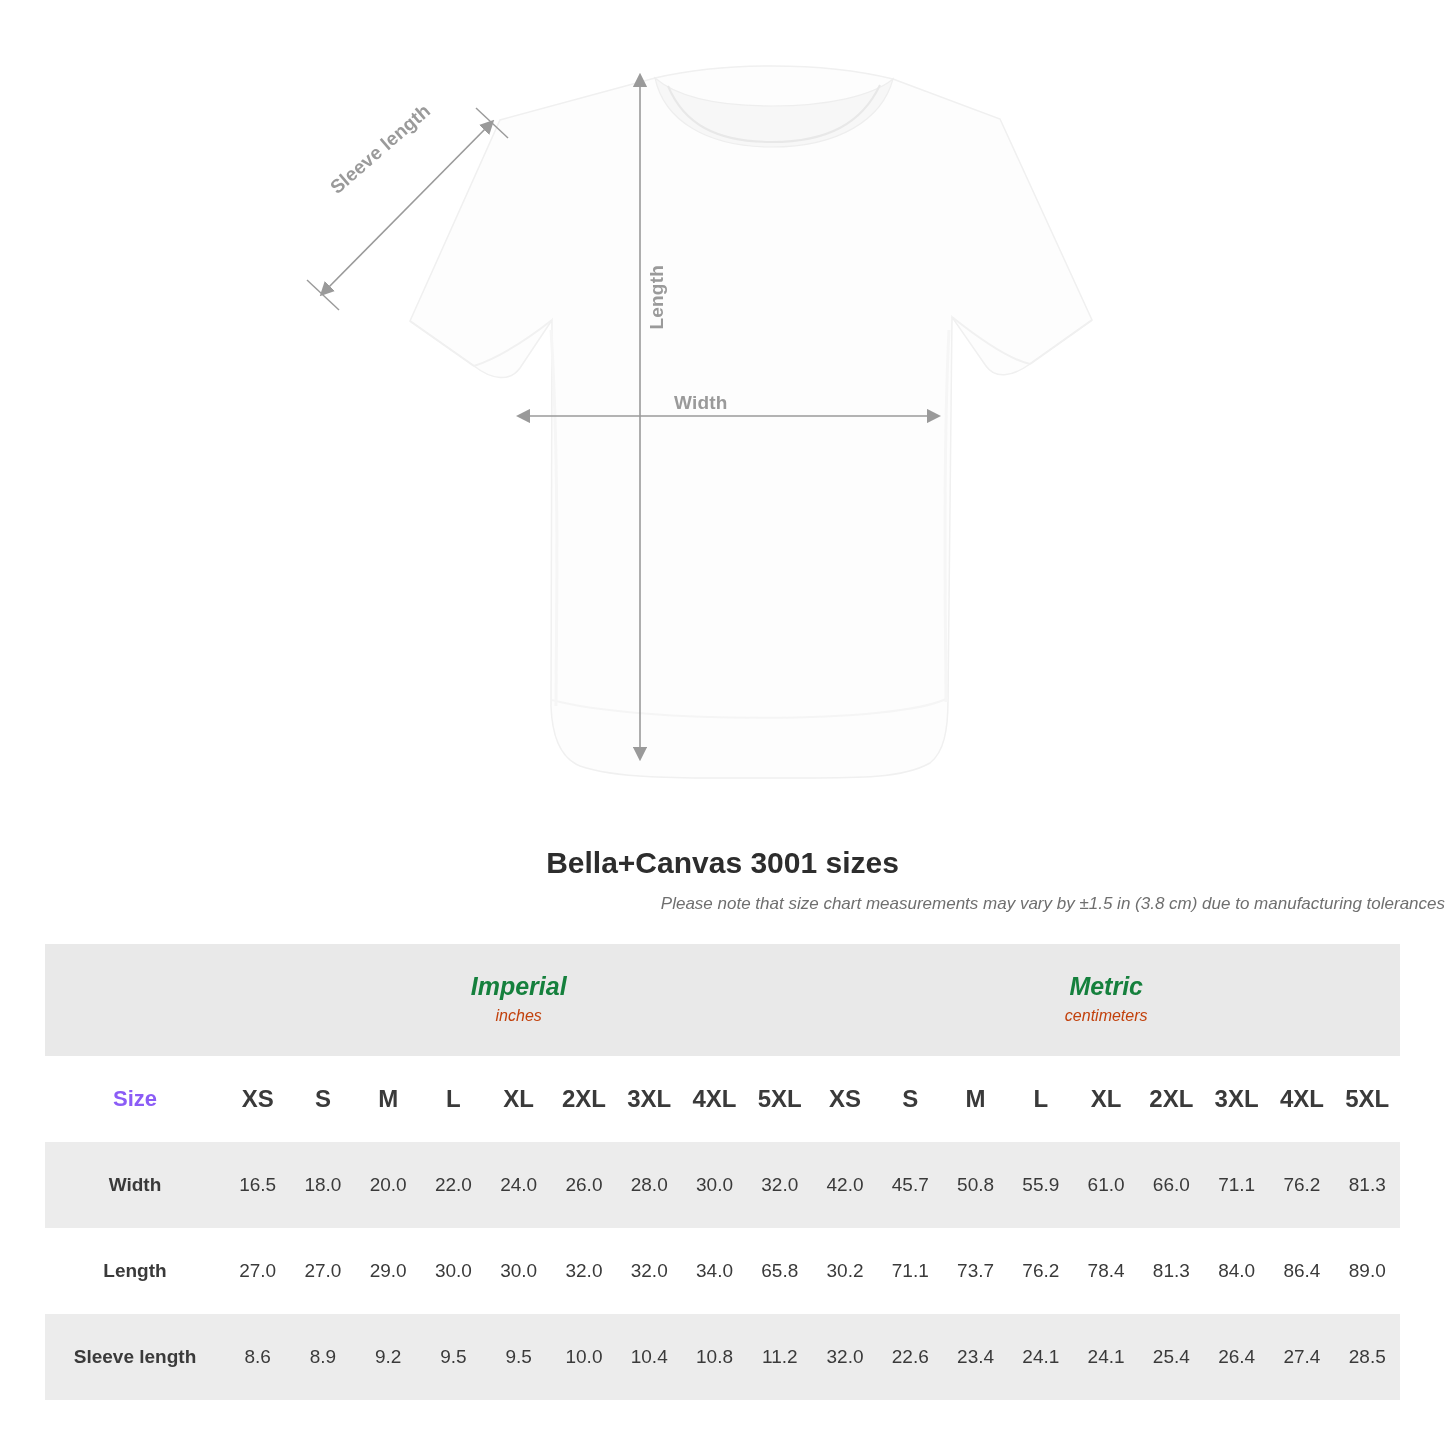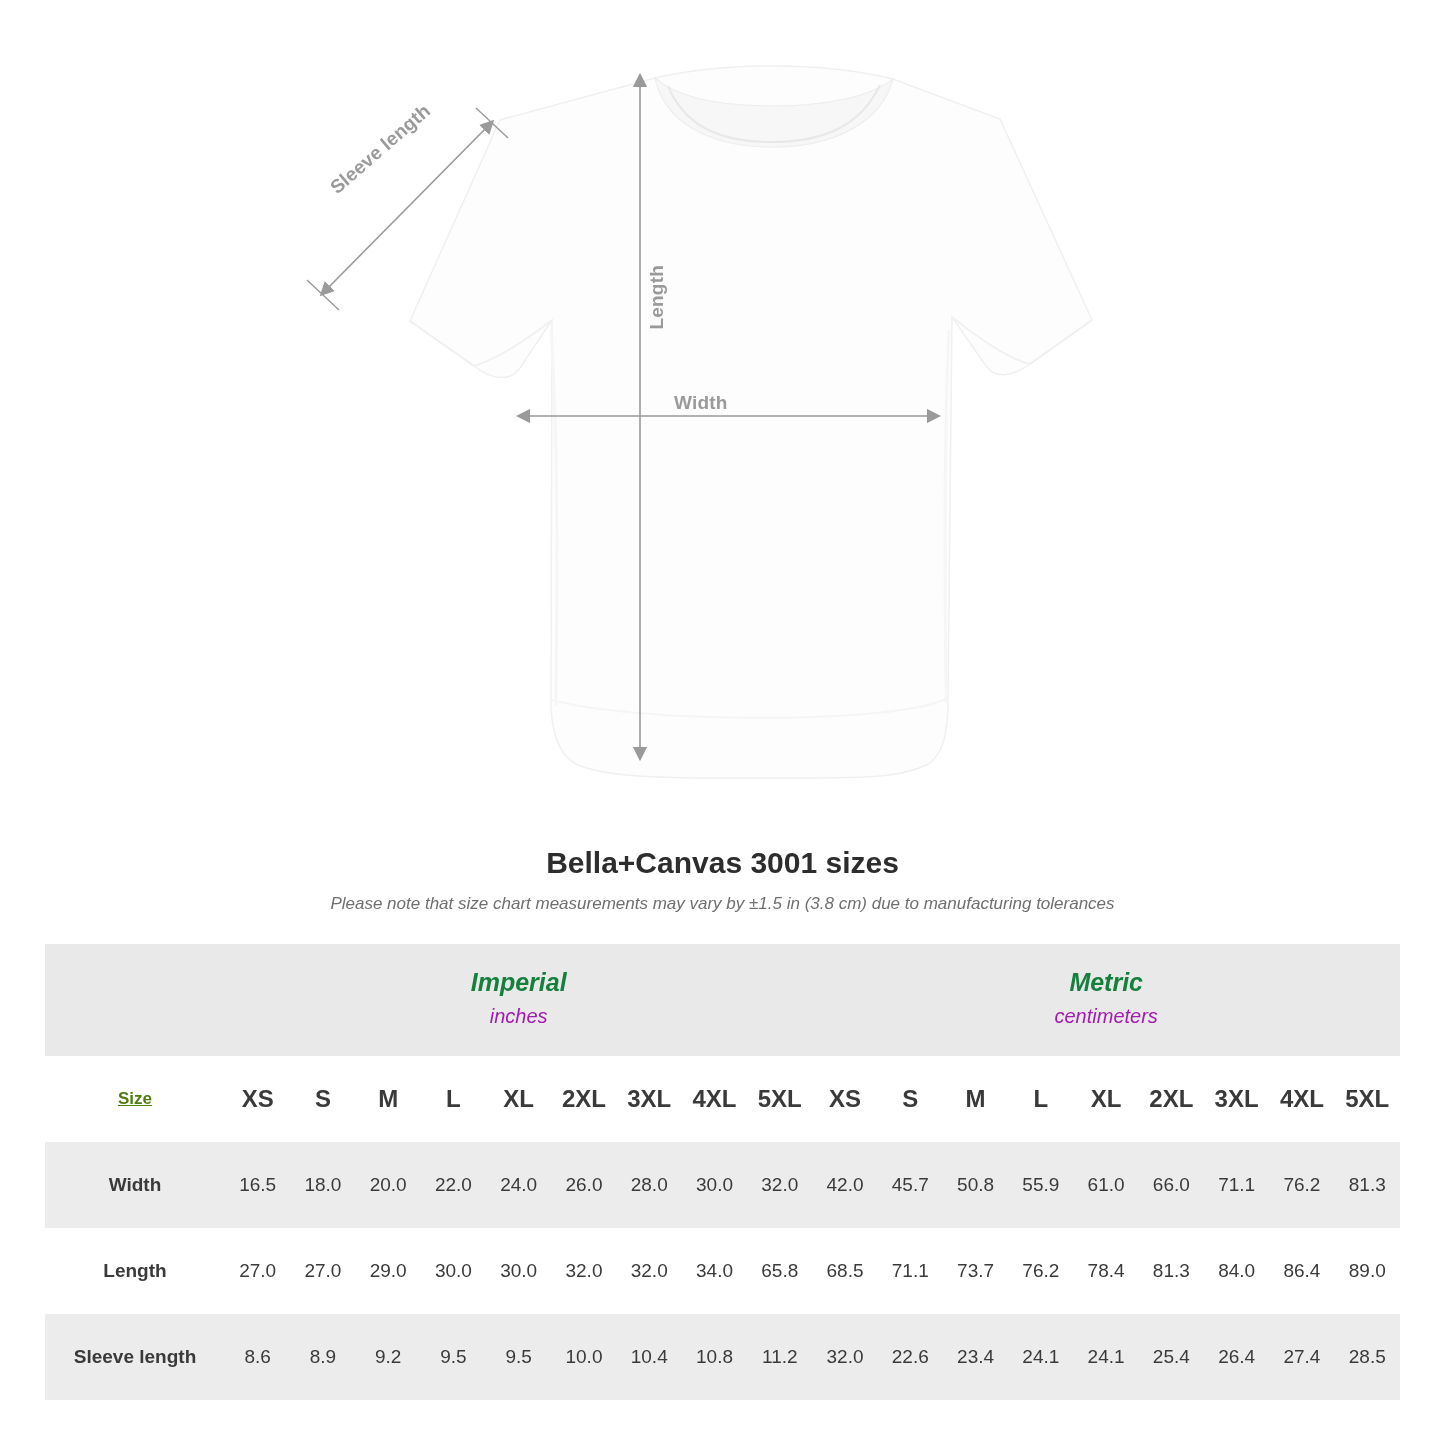--- a/index.html
+++ b/index.html
@@ -62,20 +62,21 @@
     font-size: 30px;
     font-weight: bold;
     color: #2d2d2d;
     margin: 0;
   }
   .chart-note {
     font-size: 17px;
     font-style: italic;
     color: #6f6f6f;
     margin: 14px 0 0 0;
+    text-align: right;
   }
 
   
   .table-wrap {
     margin: 30px 45px 0 45px;
     width: 1355px;
   }
   table.size-table {
     border-collapse: collapse;
     width: 100%;
@@ -92,38 +93,37 @@
     height: 110px;
   }
   .unit-title {
     font-size: 25px;
     font-style: italic;
     font-weight: bold;
     color: #15803d;
     line-height: 1.25;
   }
   .unit-sub {
-    font-size: 20px;
+    font-size: 16px;
     font-style: italic;
-    color: #a21caf;
+    color: #c2410c;
     line-height: 1.7;
   }
 
   .row-size td {
     height: 84px;
     background: #ffffff;
     font-size: 24px;
     font-weight: bold;
     color: #3a3a3a;
   }
   .row-size td.rowlabel {
-    font-size: 17px;
-    font-weight: bold;
-    color: #4d7c0f;
-    text-decoration: underline;
+    font-size: 22px;
+    font-weight: bold;
+    color: #8b5cf6;
   }
 
   .data-row td {
     height: 84px;
     font-size: 19px;
     color: #3a3a3a;
   }
   .data-row.alt td {
     background: #ececec;
   }
@@ -276,21 +276,21 @@
         <td class="rowlabel">Length</td>
         <td>27.0</td>
         <td>27.0</td>
         <td>29.0</td>
         <td>30.0</td>
         <td>30.0</td>
         <td>32.0</td>
         <td>32.0</td>
         <td>34.0</td>
         <td>65.8</td>
-        <td>68.5</td>
+        <td>30.2</td>
         <td>71.1</td>
         <td>73.7</td>
         <td>76.2</td>
         <td>78.4</td>
         <td>81.3</td>
         <td>84.0</td>
         <td>86.4</td>
         <td>89.0</td>
       </tr>
 

